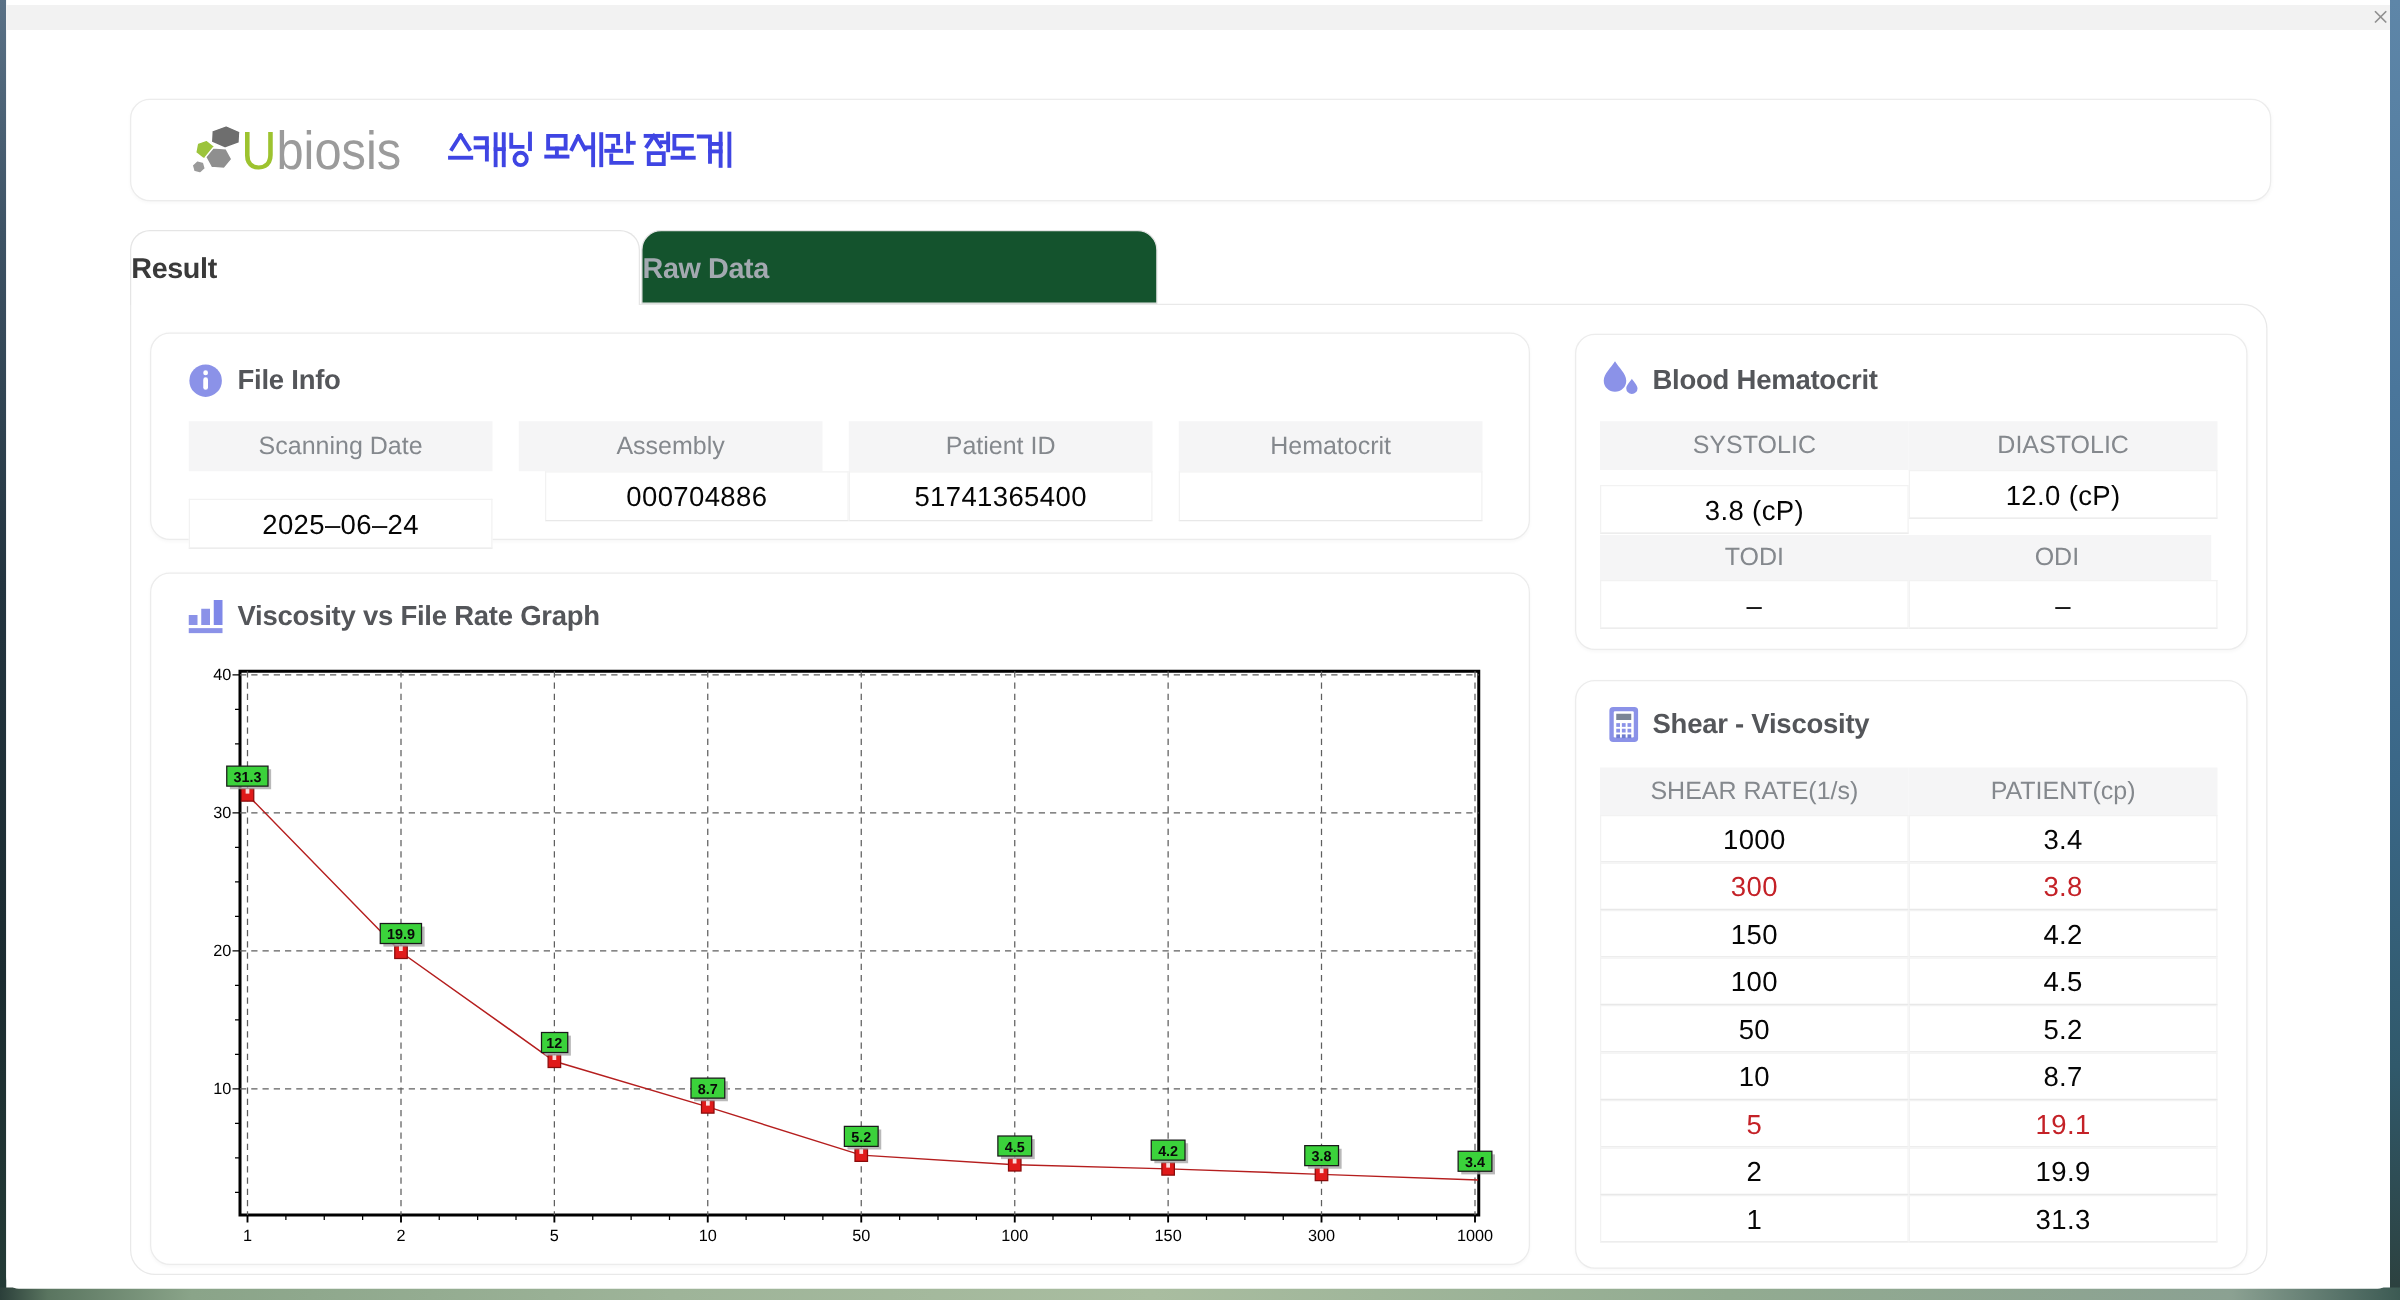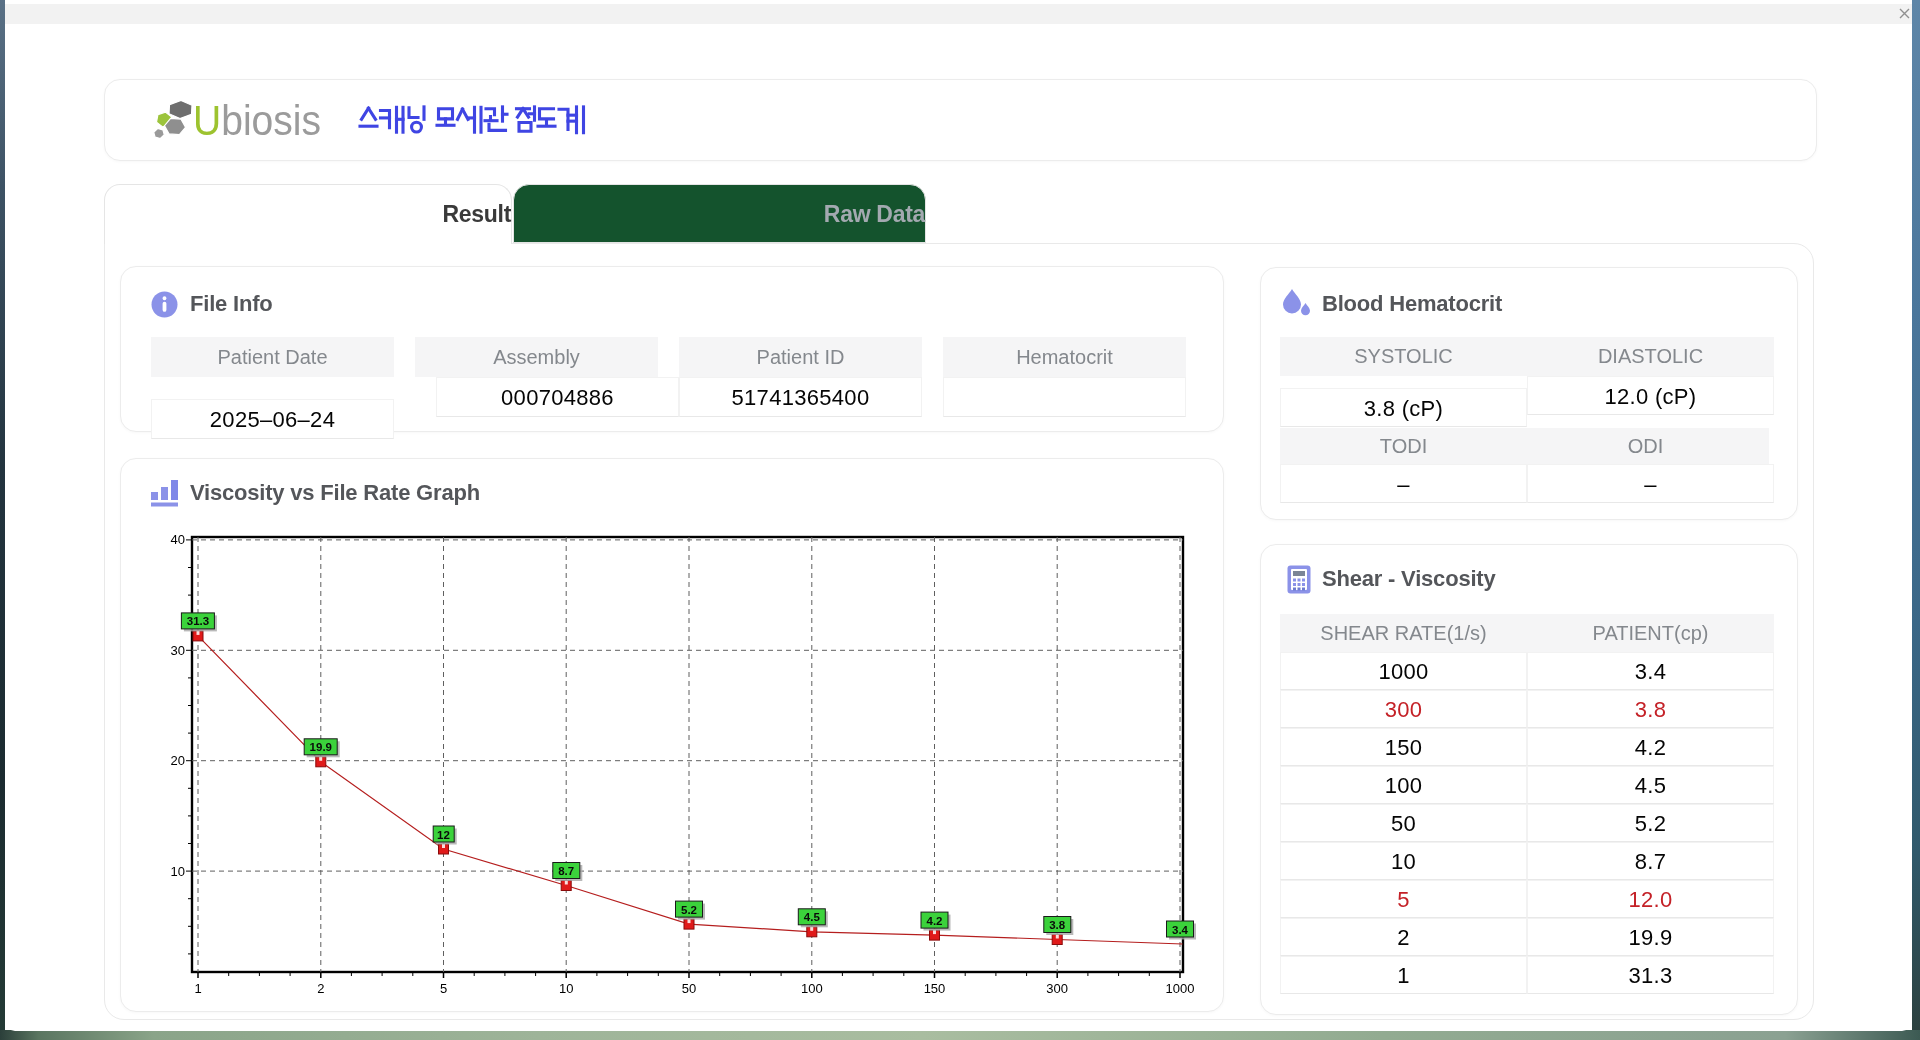--- a/index.html
+++ b/index.html
@@ -10,21 +10,21 @@
   background:linear-gradient(180deg,#5a7186 0%,#3d5264 18%,#23343f 45%,#1b2b30 75%,#243b36 100%); }
 .strip-right { left:1912px; top:0; width:8px; height:1040px;
   background:linear-gradient(180deg,#5e86a8 0%,#4a769b 30%,#3a6787 60%,#30596b 82%,#2c403d 100%); }
 .strip-bottom { left:0px; top:1030px; width:1920px; height:10px;
   background:linear-gradient(90deg,#2b3f3a 0%,#5a7560 2%,#8aa489 8%,#9eb499 28%,#a9bda0 48%,#92ab91 72%,#8ba192 93%,#3c5a53 100%); }
 .modal { left:5px; top:0; width:1907px; height:1031px; background:#ffffff; border-radius:0 0 10px 10px; }
 .titlebar { left:5px; top:4px; width:1907px; height:20px; background:#f2f2f2; }
 .closex { left:1893px; top:2px; width:22px; height:22px; }
 .header-card { left:104px; top:79px; width:1713px; height:82px; background:#fff; border:1px solid #ececec; border-radius:16px; box-shadow:0 1px 3px rgba(0,0,0,0.03); }
 .container { left:104px; top:243px; width:1710px; height:777px; border:1px solid #e9e9e9; border-radius:0 20px 20px 20px; background:#fff; }
-.tab { top:184px; height:59px; border-radius:16px 16px 0 0; font-size:23px; font-weight:bold; text-align:right; line-height:59px; letter-spacing:-0.3px;padding-left:25px; }
+.tab { top:184px; height:59px; border-radius:16px 16px 0 0; font-size:23px; font-weight:bold; text-align:left; line-height:59px; letter-spacing:-0.3px; }
 .tab-result { left:104px; width:408px; background:#ffffff; border:1px solid #e5e5e5; border-bottom:none; color:#3a3a3a; height:60px; }
 .tab-raw { left:513px; width:413px; background:#14532d; border:1px solid #e4e4e4; color:#a3a9b0; }
 .card { background:#fff; border:1px solid #ececec; border-radius:16px; box-shadow:0 1px 3px rgba(0,0,0,0.03); }
 .card-fileinfo { left:120px; top:266px; width:1104px; height:166px; }
 .card-graph { left:120px; top:458px; width:1104px; height:554px; }
 .card-blood { left:1260px; top:267px; width:538px; height:253px; }
 .card-shear { left:1260px; top:544px; width:538px; height:471px; }
 .sectitle { font-size:22px; font-weight:bold; color:#54565a; letter-spacing:-0.2px; }
 .thead { background:#f5f5f6; color:#84888d; font-size:20px; text-align:center; }
 .tval { background:#fff; color:#050505; font-size:22px; letter-spacing:0.3px; text-align:center; border:1px solid #f2f2f2; border-bottom-color:#e8e8e8; }
@@ -114,21 +114,21 @@
 <div class="abs tab tab-result">Result</div>
 <div class="abs tab tab-raw">Raw Data</div>
 
 <div class="abs card card-fileinfo"></div>
 <svg class="abs" style="left:151px;top:291px;" width="27" height="27" viewBox="0 0 27 27">
 <circle cx="13.5" cy="13.5" r="13" fill="#8b92e8"></circle>
 <rect x="11.6" y="10.8" width="3.8" height="10" rx="1.9" fill="#fff"></rect>
 <rect x="11.6" y="5.2" width="3.8" height="4" rx="1.9" fill="#fff"></rect>
 </svg>
 <div class="abs sectitle" style="left:190px;top:291px;">File Info</div>
-<div class="abs thead" style="left:151px;top:337px;width:243px;height:40px;line-height:40px;">Patient Date</div>
+<div class="abs thead" style="left:151px;top:337px;width:243px;height:40px;line-height:40px;">Scanning Date</div>
 <div class="abs tval" style="left:151px;top:399px;width:243px;height:40px;line-height:39px;">2025–06–24</div>
 <div class="abs thead" style="left:415px;top:337px;width:243px;height:40px;line-height:40px;">Assembly</div>
 <div class="abs tval" style="left:436px;top:377px;width:243px;height:40px;line-height:39px;">000704886</div>
 <div class="abs thead" style="left:679px;top:337px;width:243px;height:40px;line-height:40px;">Patient ID</div>
 <div class="abs tval" style="left:679px;top:377px;width:243px;height:40px;line-height:39px;">51741365400</div>
 <div class="abs thead" style="left:943px;top:337px;width:243px;height:40px;line-height:40px;">Hematocrit</div>
 <div class="abs tval" style="left:943px;top:377px;width:243px;height:40px;line-height:39px;"></div>
 
 <div class="abs card card-graph"></div>
 <svg class="abs" style="left:150px;top:478px;" width="29" height="30" viewBox="0 0 29 30">
@@ -301,17 +301,17 @@
 <div class="abs tval red" style="left:1527.0px;top:690px;width:247.0px;height:38px;line-height:37px;">3.8</div>
 <div class="abs tval" style="left:1280px;top:728px;width:247.0px;height:38px;line-height:37px;">150</div>
 <div class="abs tval" style="left:1527.0px;top:728px;width:247.0px;height:38px;line-height:37px;">4.2</div>
 <div class="abs tval" style="left:1280px;top:766px;width:247.0px;height:38px;line-height:37px;">100</div>
 <div class="abs tval" style="left:1527.0px;top:766px;width:247.0px;height:38px;line-height:37px;">4.5</div>
 <div class="abs tval" style="left:1280px;top:804px;width:247.0px;height:38px;line-height:37px;">50</div>
 <div class="abs tval" style="left:1527.0px;top:804px;width:247.0px;height:38px;line-height:37px;">5.2</div>
 <div class="abs tval" style="left:1280px;top:842px;width:247.0px;height:38px;line-height:37px;">10</div>
 <div class="abs tval" style="left:1527.0px;top:842px;width:247.0px;height:38px;line-height:37px;">8.7</div>
 <div class="abs tval red" style="left:1280px;top:880px;width:247.0px;height:38px;line-height:37px;">5</div>
-<div class="abs tval red" style="left:1527.0px;top:880px;width:247.0px;height:38px;line-height:37px;">12.0</div>
+<div class="abs tval red" style="left:1527.0px;top:880px;width:247.0px;height:38px;line-height:37px;">19.1</div>
 <div class="abs tval" style="left:1280px;top:918px;width:247.0px;height:38px;line-height:37px;">2</div>
 <div class="abs tval" style="left:1527.0px;top:918px;width:247.0px;height:38px;line-height:37px;">19.9</div>
 <div class="abs tval" style="left:1280px;top:956px;width:247.0px;height:38px;line-height:37px;">1</div>
 <div class="abs tval" style="left:1527.0px;top:956px;width:247.0px;height:38px;line-height:37px;">31.3</div>
 
 </body></html>

